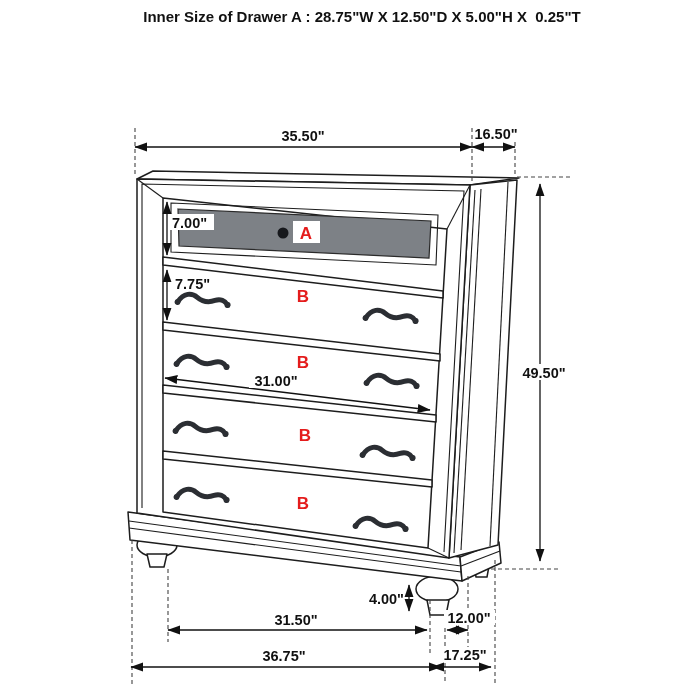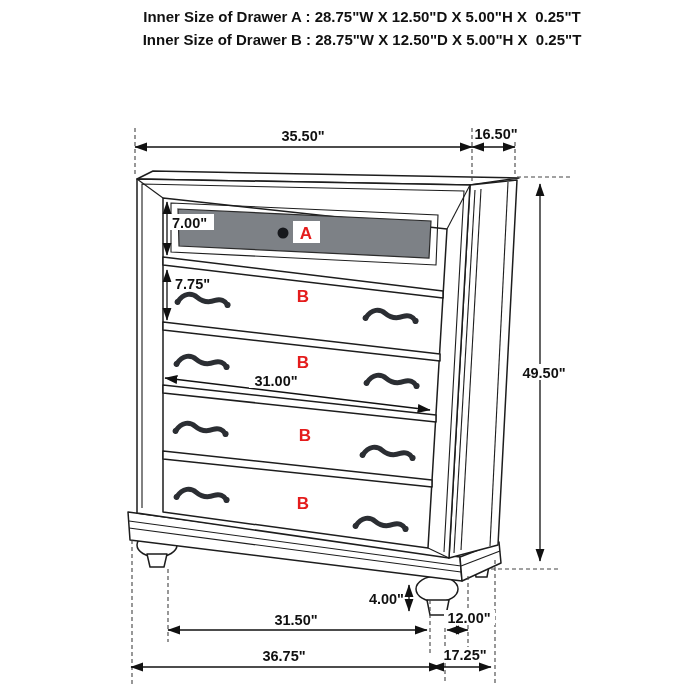--- a/index.html
+++ b/index.html
@@ -19,21 +19,20 @@
   .bg{fill:#ffffff;}
   .handle{stroke:#2b2e33;stroke-width:5;stroke-linecap:round;fill:none;}
   .hknob{fill:#2b2e33;stroke:none;}
 </style>
 </head>
 <body>
 
 <div id="stage">
   <div id="header">
     <div class="hdr">Inner Size of Drawer A : 28.75"W X 12.50"D X 5.00"H X  0.25"T</div>
-    <div class="hdr">Inner Size of Drawer B : 28.75"W X 12.50"D X 5.00"H X  0.25"T</div>
   </div>
 
   <svg width="700" height="700" viewBox="0 0 700 700">
     <defs>
       <marker id="ar" viewBox="0 0 10 7" refX="9.5" refY="3.5" markerWidth="10" markerHeight="7" orient="auto-start-reverse">
           <path d="M0,0 L10,3.5 L0,7 Z" fill="#111"></path>
         </marker>
       <g id="handle">
         <path class="handle" d="M-25,5 C-20,-5 -12,-6 -6,-2 C0,2 6,2 12,-1 C17,-3.5 22,-2 25,2"></path>
         <circle class="hknob" cx="-25" cy="5" r="3"></circle>

